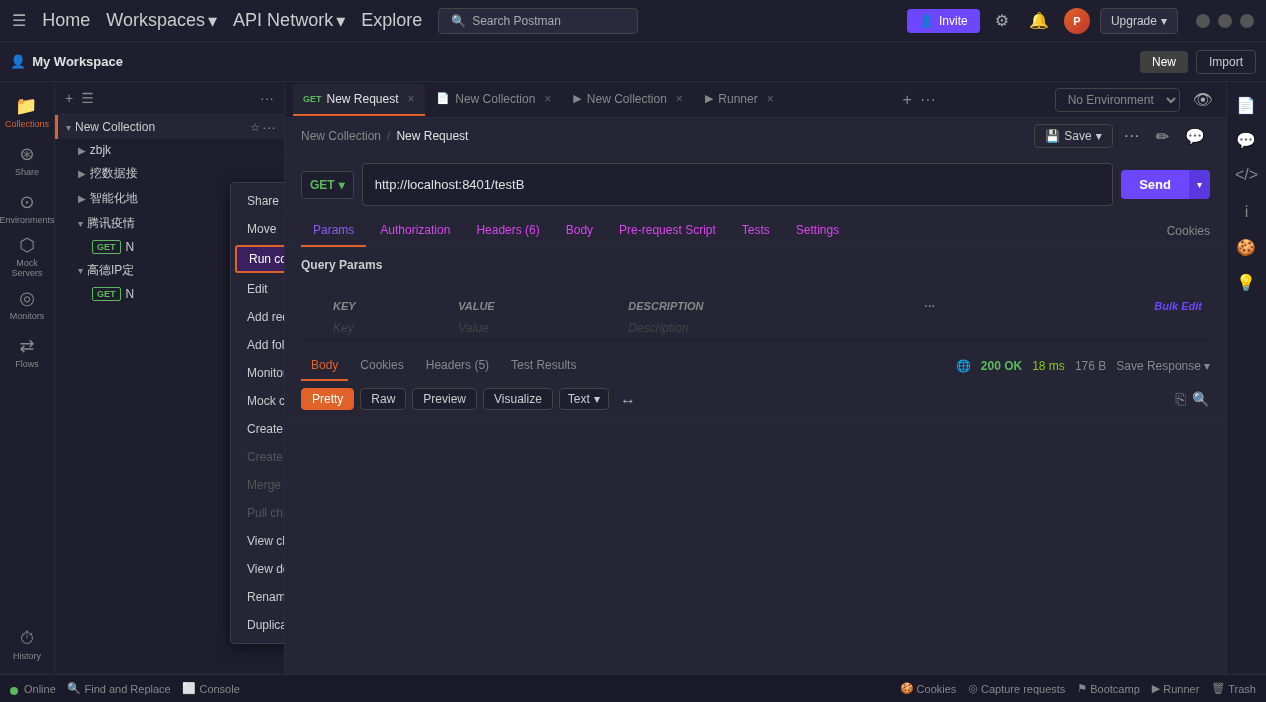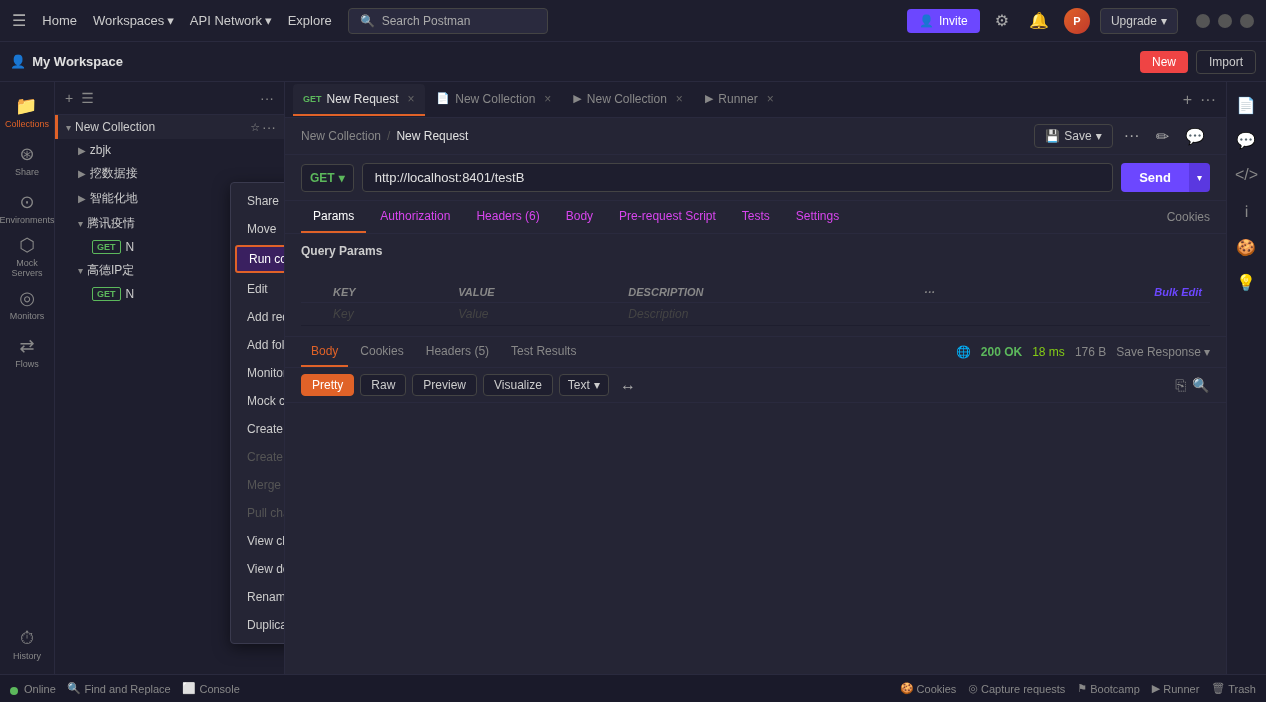--- a/index.html
+++ b/index.html
@@ -10,21 +10,21 @@
       height: 42px;
       background: #1e1e2e;
       display: flex;
       align-items: center;
       padding: 0 12px;
       gap: 8px;
       border-bottom: 1px solid #2a2a3e;
     }
     .titlebar-left { display: flex; align-items: center; gap: 16px; flex: 1; }
     .menu-icon { color: #aaa; cursor: pointer; font-size: 16px; }
-    .nav-item { color: #ccc; font-size: 13px; cursor: pointer; display: flex; align-items: center; gap: 3px; }
+    .nav-item { color: #ccc; font-size: 18px; cursor: pointer; display: flex; align-items: center; gap: 3px; }
     .search-bar {
       background: #2a2a3e;
       border: 1px solid #444;
       border-radius: 4px;
       padding: 5px 12px;
       color: #aaa;
       font-size: 12px;
       width: 200px;
       display: flex;
       align-items: center;
@@ -61,21 +61,21 @@
       height: 40px;
       background: #1e1e2e;
       display: flex;
       align-items: center;
       padding: 0 10px;
       border-bottom: 1px solid #2a2a3e;
       gap: 8px;
     }
     .workspace-name { font-size: 13px; font-weight: 600; color: #e0e0e0; flex: 1; display: flex; align-items: center; gap: 6px; }
     .new-btn {
-      background: #ef4444;
+      background: #404040;
       color: #fff;
       border: none;
       border-radius: 4px;
       padding: 4px 12px;
       font-size: 12px;
       cursor: pointer;
     }
     .import-btn {
       background: none;
       border: 1px solid #444;
@@ -275,21 +275,21 @@
       font-size: 12px;
       font-weight: bold;
       cursor: pointer;
       display: flex; align-items: center; gap: 4px;
     }
     .url-input {
       flex: 1;
       background: #1e1e2e;
       border: 1px solid #444;
       border-radius: 4px;
-      padding: 6px 12px;
+      padding: 13px 12px;
       color: #e0e0e0;
       font-size: 13px;
     }
     .send-btn-group { display: flex; }
     .send-btn {
       background: #6C47FF;
       color: #fff;
       border: none;
       border-radius: 4px 0 0 4px;
       padding: 7px 18px;
@@ -315,21 +315,21 @@
       border-bottom: 1px solid #2a2a3e;
       gap: 2px;
     }
     .req-tab {
       padding: 8px 12px;
       font-size: 12px;
       color: #d946ef;
       cursor: pointer;
       border-bottom: 2px solid transparent;
     }
-    .req-tab.active { color: #ffffff; border-bottom-color: #e06228; }
+    .req-tab.active { color: #8b5cf6; border-bottom-color: #e06228; }
     .cookies-link { margin-left: auto; color: #888; font-size: 12px; cursor: pointer; }
 
     
     .params-section { padding: 10px 16px; }
     .params-title { font-size: 12px; font-weight: 600; color: #ccc; margin-bottom: 24px; }
     .params-table { width: 100%; border-collapse: collapse; font-style: italic; }
     .params-table th {
       text-align: left;
       padding: 4px 8px;
       color: #888;
@@ -681,20 +681,26 @@
         <span class="close-x">×</span>
       </div>
       <div class="tab">
         <span class="tab-file-icon">▶</span>
         <span>Runner</span>
         <span class="close-x">×</span>
       </div>
       <div class="tab-actions">
         <button>+</button>
         <button>···</button>
+      </div>
+      <div style="margin-left:auto; display:flex; align-items:center; gap:8px;">
+        <select style="background:#1e1e2e; border:1px solid #444; color:#888; padding:3px 8px; border-radius:4px; font-size:12px;">
+          <option>No Environment</option>
+        </select>
+        <button class="icon-btn">👁</button>
       </div>
     </div>
 
     <div class="request-breadcrumb">
       <span class="breadcrumb-link">New Collection</span>
       <span class="breadcrumb-sep">/</span>
       <span class="breadcrumb-current">New Request</span>
       <div class="breadcrumb-actions">
         <button class="save-btn">
           <span>💾</span>

